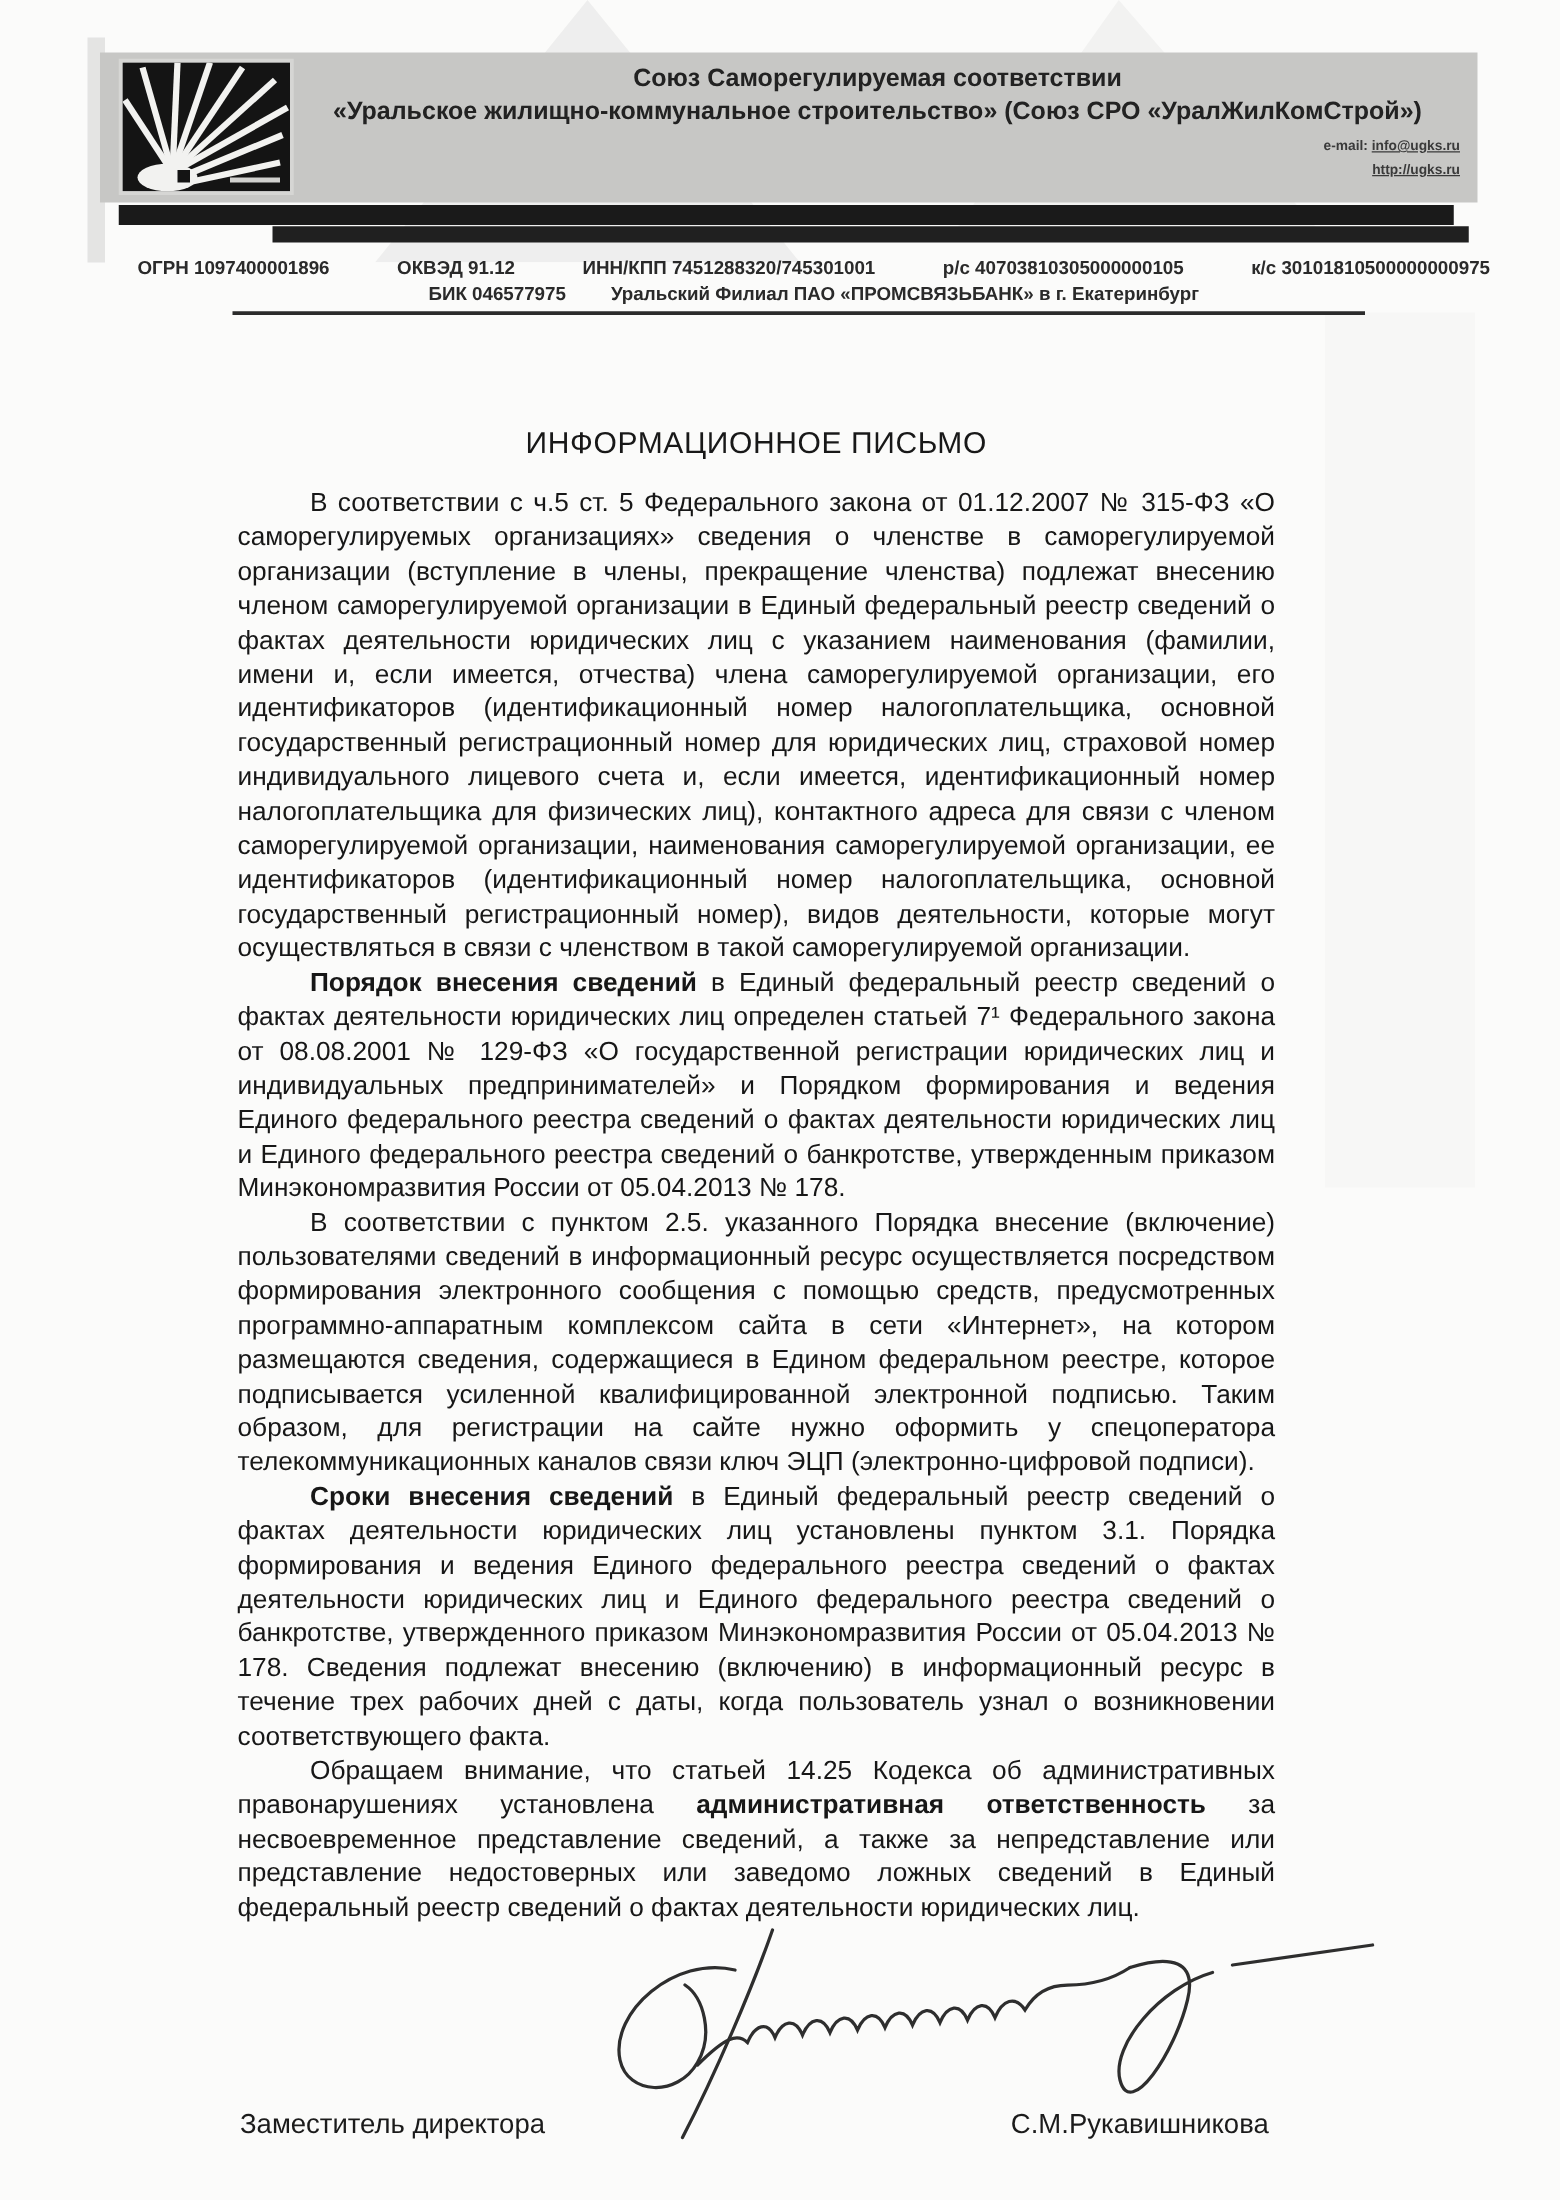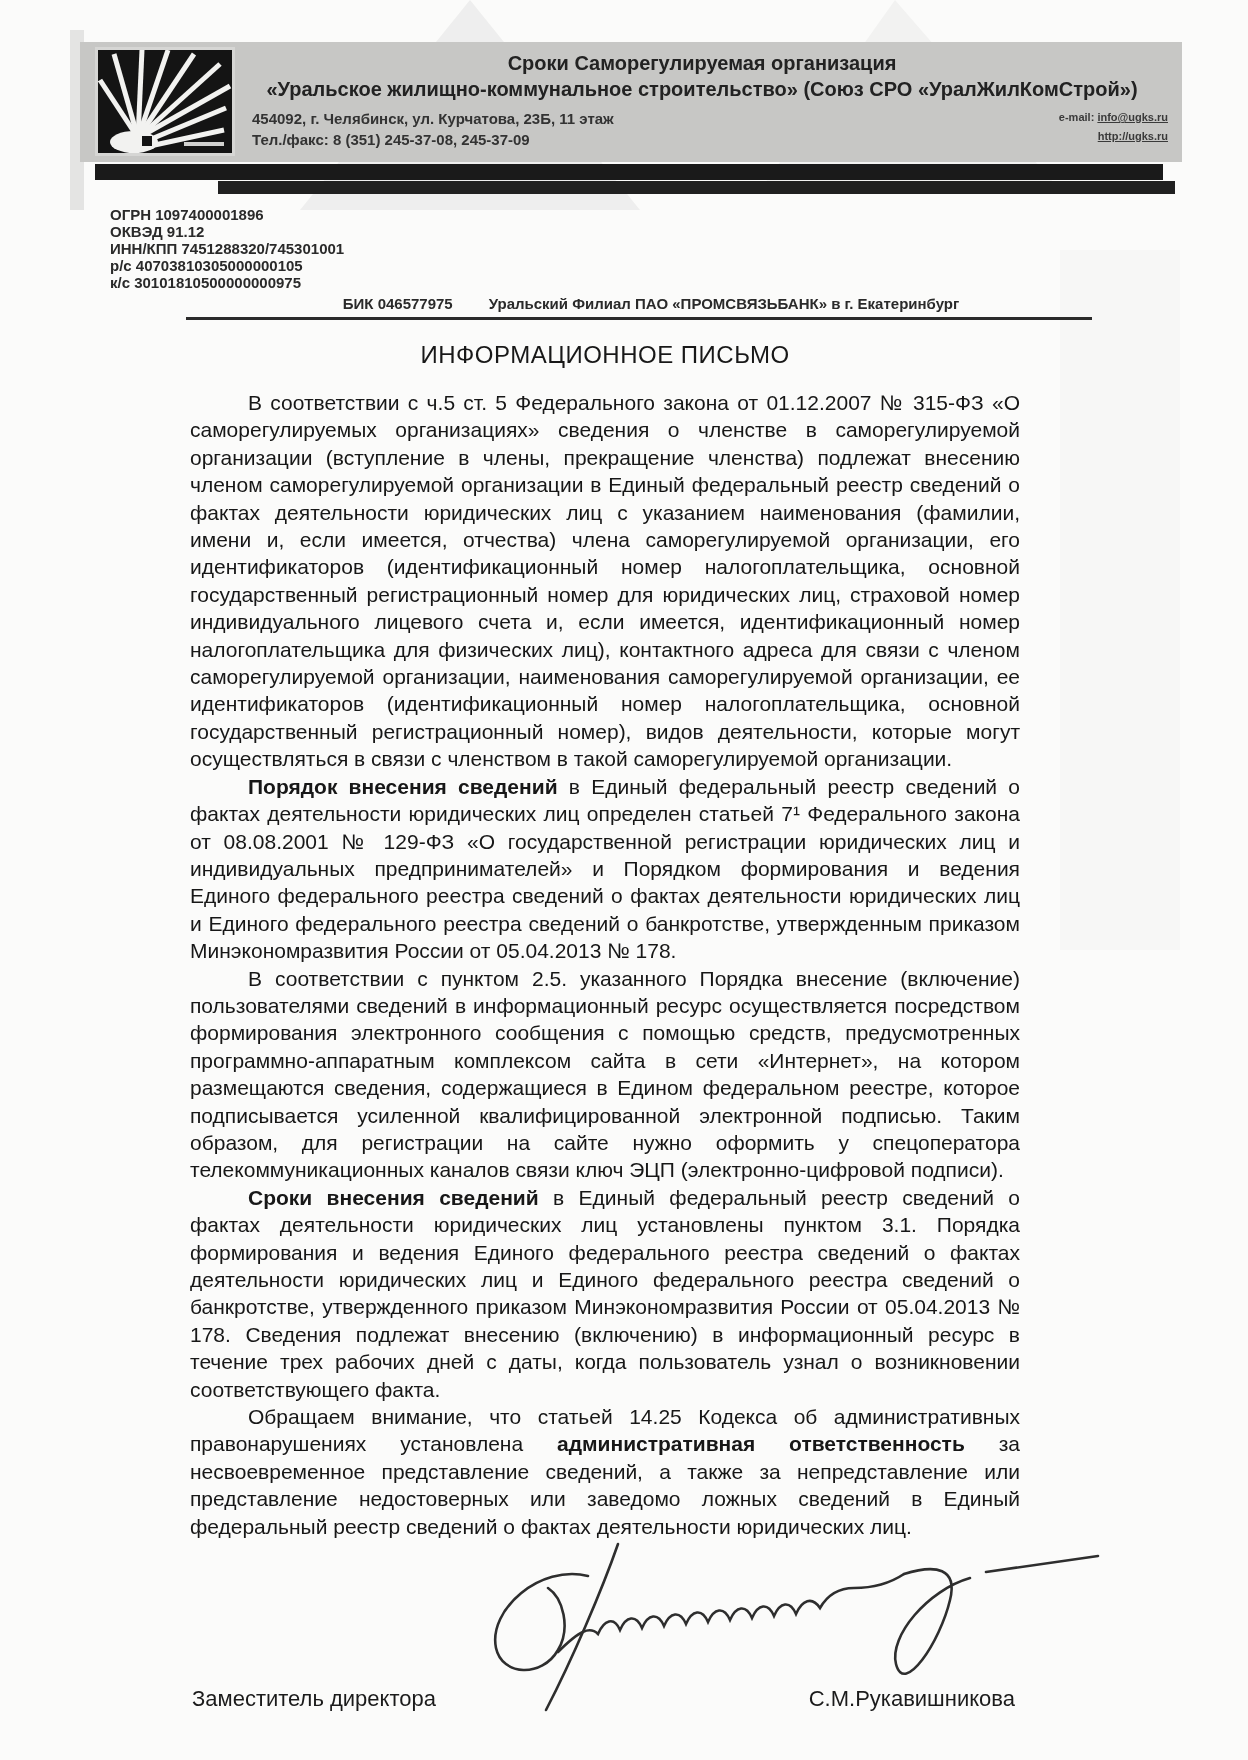--- a/index.html
+++ b/index.html
@@ -27,21 +27,21 @@
   .org2{position:absolute;left:150px;right:8px;top:36px;text-align:center;font-weight:bold;font-size:20px;color:#222;}
   .addr{position:absolute;left:172px;top:66px;font-size:15px;line-height:21px;color:#333;font-weight:bold;}
   .weblinks{position:absolute;right:14px;top:66px;text-align:right;font-size:11px;line-height:19px;color:#3a3a3a;font-weight:bold;}
   .weblinks .lnk{text-decoration:underline;}
 
   .bar1{position:absolute;left:95px;top:164px;width:1068px;height:16px;background:#1a1a1a;}
   .bar2{position:absolute;left:218px;top:181px;width:957px;height:13px;background:#202020;}
 
   
   .reqs{position:absolute;left:110px;top:206px;width:1082px;font-size:15px;font-weight:bold;color:#2a2a2a;}
-  .reqrow1{display:flex;justify-content:space-between;flex-direction:column;}
+  .reqrow1{display:flex;justify-content:space-between;}
   .reqrow2{display:flex;justify-content:center;gap:36px;margin-top:4px;}
   .requnder{height:3px;background:#2b2b2b;margin:5px 0 0 76px;width:906px;}
 
   
   .addressee{position:absolute;left:625px;top:262px;font-size:22px;line-height:32px;color:#1b1b1b;}
 
   .title{position:absolute;left:190px;top:341px;width:830px;text-align:center;font-size:24px;letter-spacing:.5px;color:#181818;}
 
   .bodytext{position:absolute;left:190px;top:389px;width:830px;font-size:21px;line-height:27.4px;text-align:justify;color:#171717;}
   .bodytext p{margin:0;text-indent:58px;}
@@ -77,26 +77,22 @@
             <line x1="40" y1="88" x2="132" y2="36"></line>
             <line x1="46" y1="92" x2="128" y2="58"></line>
             <line x1="52" y1="96" x2="126" y2="80"></line>
           </g>
           <ellipse cx="36" cy="92" rx="24" ry="11" fill="#f2f2f0"></ellipse>
           <rect x="44" y="86" width="10" height="10" fill="#141414"></rect>
           <rect x="86" y="92" width="40" height="4" fill="#f2f2f0" opacity=".85"></rect>
         </svg>
       </span>
     </div>
-    <div class="org1">Сроки Саморегулируемая организация</div>
+    <div class="org1">Союз Саморегулируемая соответствии</div>
     <div class="org2">«Уральское жилищно-коммунальное строительство» (Союз СРО «УралЖилКомСтрой»)</div>
-    <div class="addr">
-      <div>454092, г. Челябинск, ул. Курчатова, 23Б, 11 этаж</div>
-      <div>Тел./факс: 8 (351) 245-37-08, 245-37-09</div>
-    </div>
     <div class="weblinks">
       <div><span>e-mail:</span> <span class="lnk">info@ugks.ru</span></div>
       <div class="lnk">http://ugks.ru</div>
     </div>
   </div>
 
   <div class="bar1"></div>
   <div class="bar2"></div>
 
   <div class="reqs">

